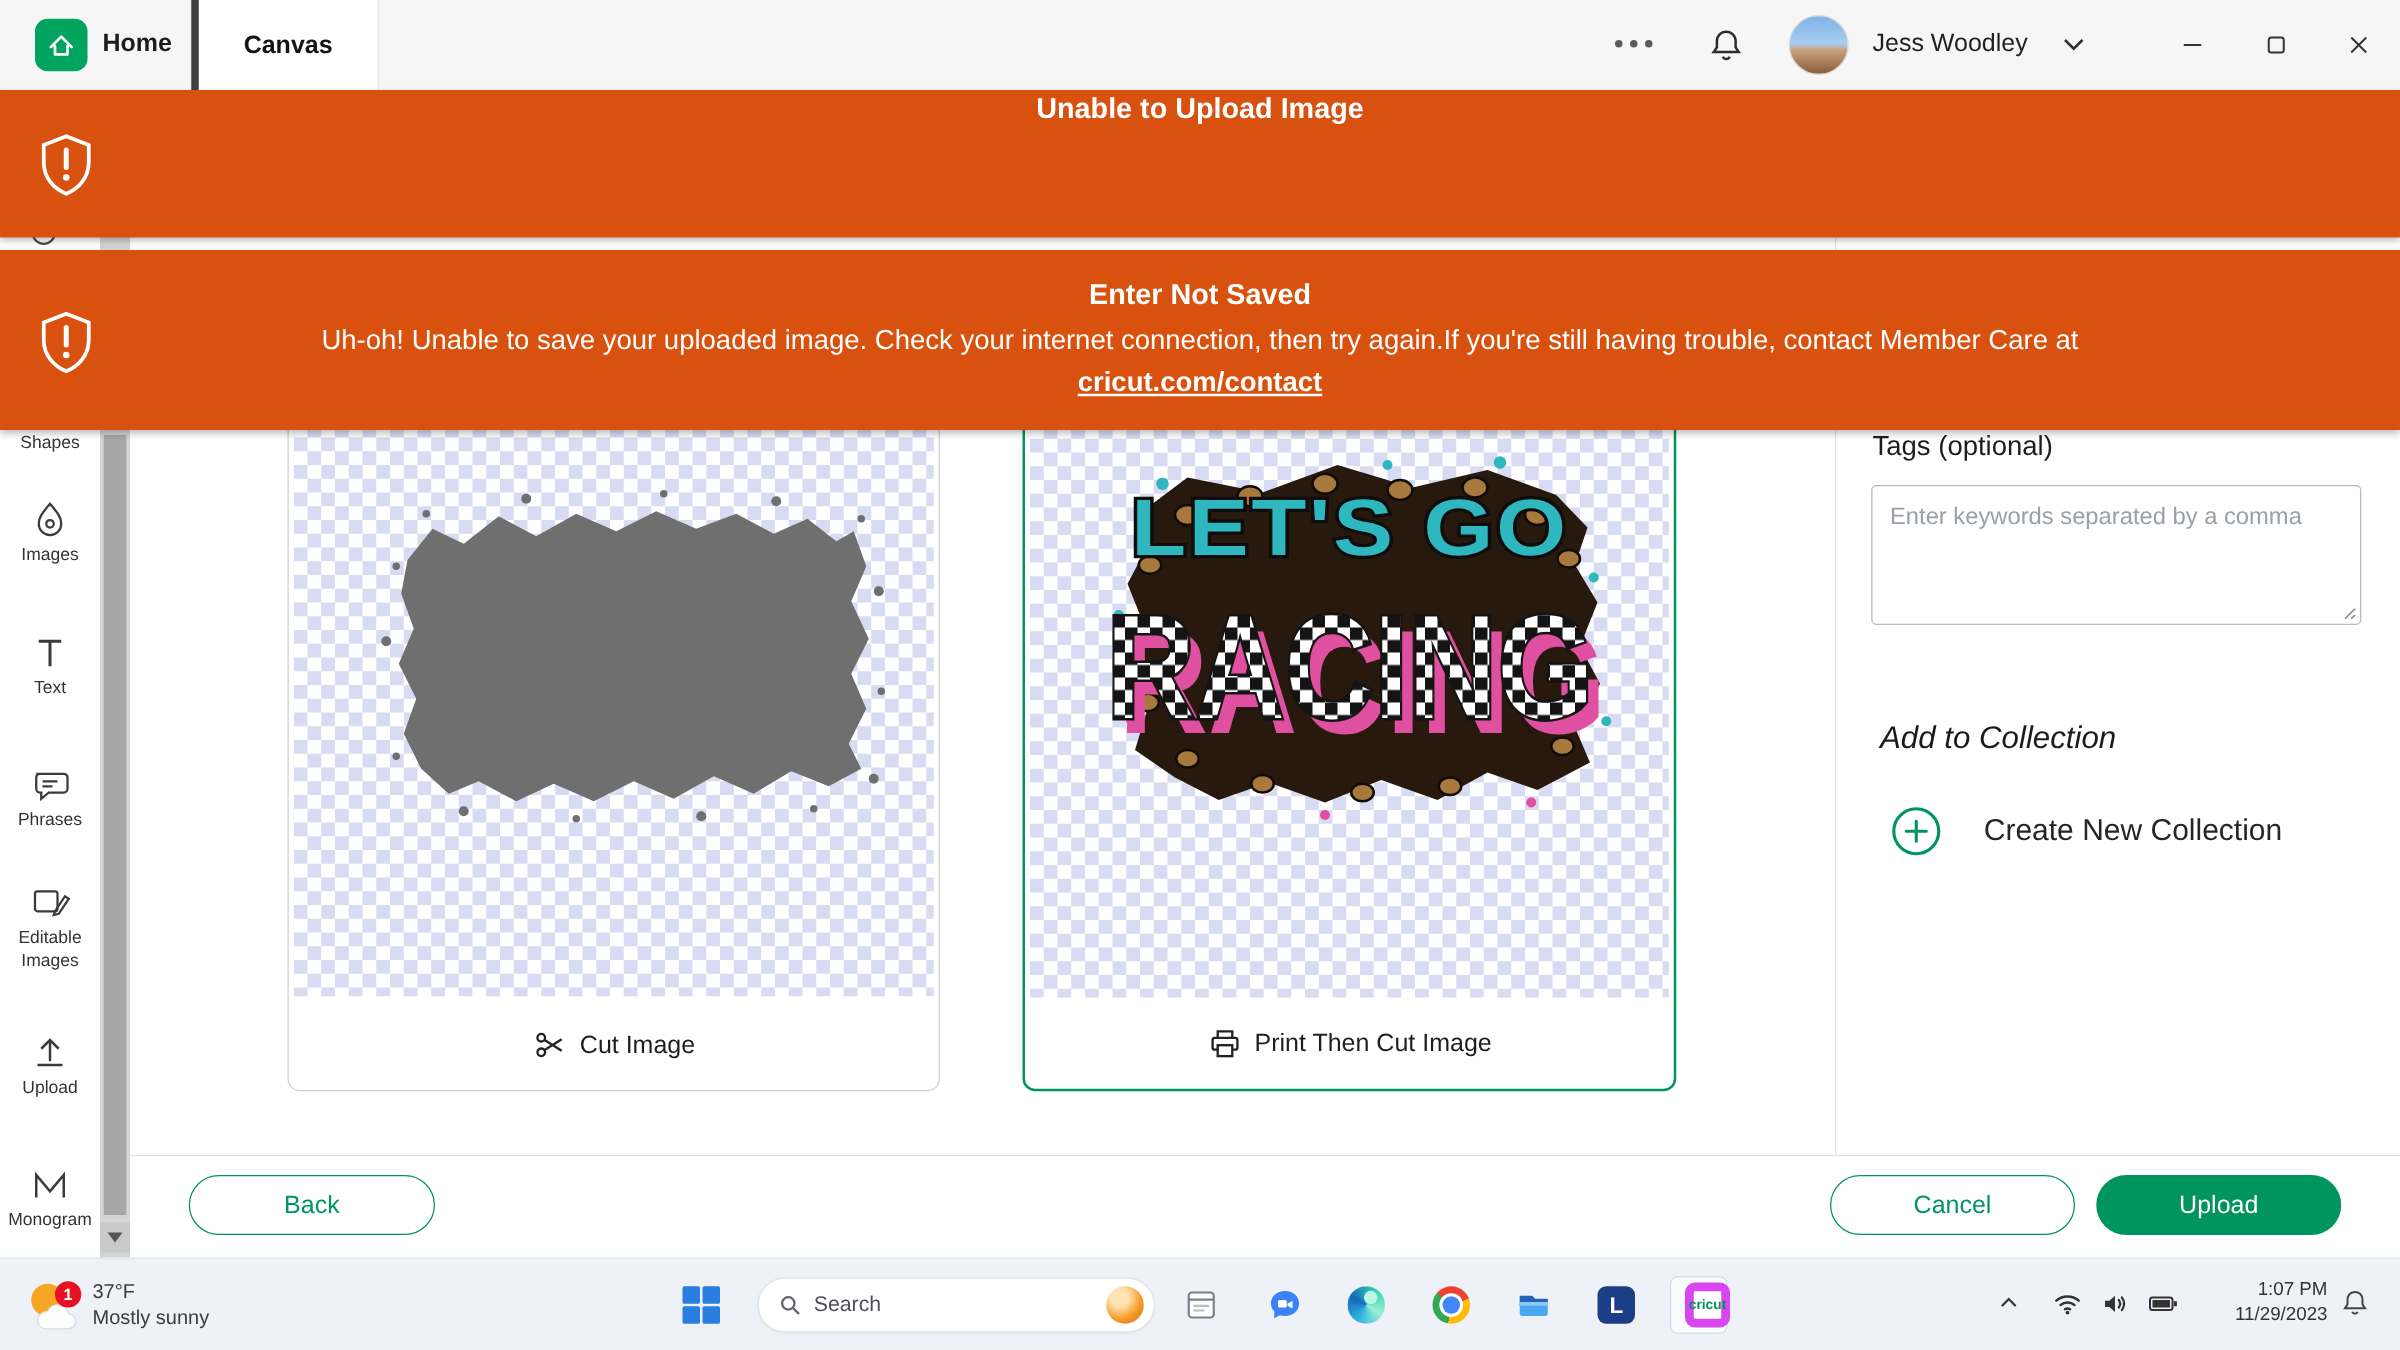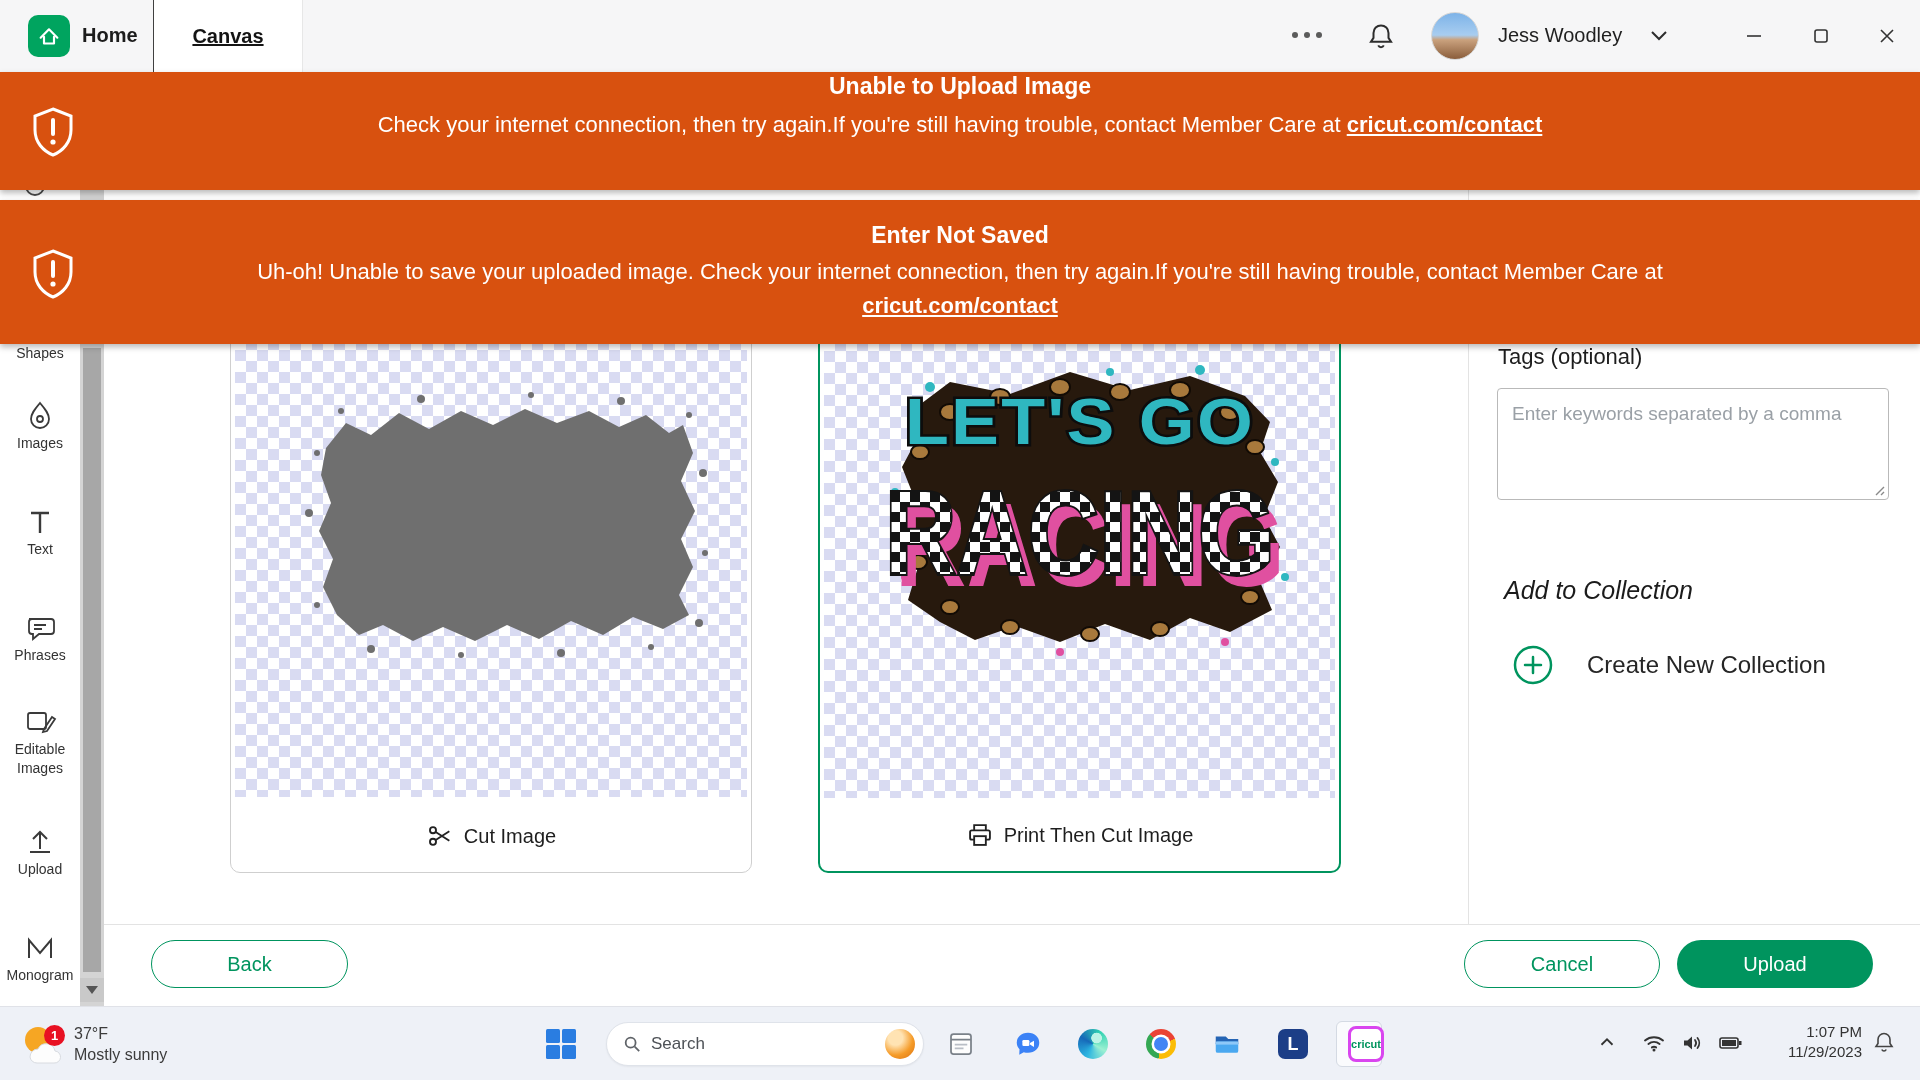--- a/index.html
+++ b/index.html
@@ -5,21 +5,21 @@
   * { margin:0; padding:0; box-sizing:border-box; }
   html,body { width:1920px; height:1080px; overflow:hidden; }
   body { font-family:"Liberation Sans", sans-serif; background:#fff; position:relative; color:#222; }
   .abs { position:absolute; }
   :root { --green:#00945E; --orange:#D8510F; }
 
   
   .app-bar { position:absolute; left:0; top:0; width:1920px; height:72px; background:#f6f6f7; z-index:150; }
   .logo { position:absolute; left:28px; top:15px; width:42px; height:42px; border-radius:10px; background:#00A45F; display:flex; align-items:center; justify-content:center; }
   .home-label { position:absolute; left:82px; top:24px; font-size:20px; font-weight:600; color:#1c1c1c; }
-  .canvas-tab { position:absolute; left:153px; top:0; width:150px; height:72px; background:#fff; border-left:1px solid #404040; border-right:1px solid #e7e7e7; display:flex; align-items:center; justify-content:center; font-size:20px; font-weight:600; color:#141414;text-decoration:underline; }
+  .canvas-tab { position:absolute; left:153px; top:0; width:150px; height:72px; background:#fff; border-left:6px solid #404040; border-right:1px solid #e7e7e7; display:flex; align-items:center; justify-content:center; font-size:20px; font-weight:600; color:#141414; }
   .dots { position:absolute; left:1292px; top:32px; display:flex; gap:6px; }
   .dots i { width:6px; height:6px; border-radius:50%; background:#5b5b5b; }
   .avatar { position:absolute; left:1431px; top:12px; width:48px; height:48px; border-radius:50%; overflow:hidden;
             background:linear-gradient(180deg,#7db3e8 0%,#a8cdf0 48%,#caa27e 58%,#8a5d3b 100%); border:1px solid #d7d7d7; }
   .user-name { position:absolute; left:1498px; top:24px; font-size:20px; color:#1f1f1f; }
   .win-btn { position:absolute; top:18px; width:38px; height:36px; display:flex; align-items:center; justify-content:center; }
 
   
   .banner { position:absolute; left:0; width:1920px; background:var(--orange); color:#fff; text-align:center; z-index:200; box-shadow:0 3px 6px rgba(0,0,0,.28); }
   .banner-title { font-weight:700; font-size:23px; }
@@ -72,21 +72,21 @@
   .search-pill span { flex:1; font-size:17px; color:#4d5156; }
   .search-ball { width:30px; height:30px; border-radius:50%; background:radial-gradient(circle at 35% 30%, #ffe3b3 0 25%, #f59b28 60%, #d96f12 100%); }
   .win-logo { width:30px; height:30px; display:grid; grid-template-columns:14px 14px; grid-template-rows:14px 14px; gap:2px; }
   .win-logo i { background:#2a7de1; border-radius:1.5px; }
   .icon-circle { width:30px; height:30px; border-radius:50%; }
   .edge-circle { background: radial-gradient(circle at 62% 30%, #bdf4e6 0 18%, rgba(0,0,0,0) 20%),
                  conic-gradient(from 210deg, #2bb3e0, #1668b8, #31d2b2, #9bf0d2, #2bb3e0); }
   .chrome-circle { position:relative; background:conic-gradient(from -50deg, #ea4335 0 120deg, #fbbc05 120deg 240deg, #34a853 240deg 360deg); }
   .chrome-circle i { position:absolute; left:8px; top:8px; width:14px; height:14px; border-radius:50%; background:#4285f4; box-shadow:0 0 0 2.5px #fff; }
   .l-app { width:30px; height:30px; border-radius:7px; background:#1c3e87; color:#fff; font-size:18px; font-weight:700; display:flex; align-items:center; justify-content:center; }
-  .cricut-app { width:36px; height:36px; border-radius:8px; background:#fff; border:3px solid #d946ef; display:flex; align-items:center; justify-content:center; font-size:11px; font-weight:700; color:var(--green);margin-left:14px; }
+  .cricut-app { width:36px; height:36px; border-radius:8px; background:#fff; border:7px solid #d946ef; display:flex; align-items:center; justify-content:center; font-size:11px; font-weight:700; color:var(--green);margin-left:14px; }
   .tb-active { background:#fafbfd; border:1px solid #d4dae3; }
   .tray-icon { position:absolute; top:24px; color:#333; }
   .clock { position:absolute; right:58px; top:15px; text-align:right; font-size:15px; color:#333; line-height:20px; }
 
   svg { display:block; }
 </style>
 </head>
 <body>
 
 <div class="app-bar">
@@ -320,24 +320,20 @@
   <div class="btn fill" style="left:1573px; width:196px;">Upload</div>
 </div>
 
 <div class="banner" style="top:72px; height:118px;">
   <svg class="shield" style="top:34px;" width="46" height="52" viewBox="0 0 46 52">
     <path d="M23 3 L41 10 V24 C41 36 33 45 23 49 C13 45 5 36 5 24 V10 Z" fill="none" stroke="#fff" stroke-width="3"></path>
     <path d="M23 14 v14" stroke="#fff" stroke-width="4" stroke-linecap="round"></path>
     <circle cx="23" cy="36" r="2.6" fill="#fff"></circle>
   </svg>
   <div class="banner-title" style="margin-top:1px;">Unable to Upload Image</div>
-  <div class="banner-body" style="margin-top:12px;">
-    <span>Check your internet connection, then try again.If you're still having trouble, contact Member Care at</span>
-    <a>cricut.com/contact</a>
-  </div>
 </div>
 
 <div class="banner" style="top:200px; height:144px;">
   <svg class="shield" style="top:48px;" width="46" height="52" viewBox="0 0 46 52">
     <path d="M23 3 L41 10 V24 C41 36 33 45 23 49 C13 45 5 36 5 24 V10 Z" fill="none" stroke="#fff" stroke-width="3"></path>
     <path d="M23 14 v14" stroke="#fff" stroke-width="4" stroke-linecap="round"></path>
     <circle cx="23" cy="36" r="2.6" fill="#fff"></circle>
   </svg>
   <div class="banner-title" style="margin-top:22px;">Enter Not Saved</div>
   <div class="banner-body" style="margin-top:10px;">

